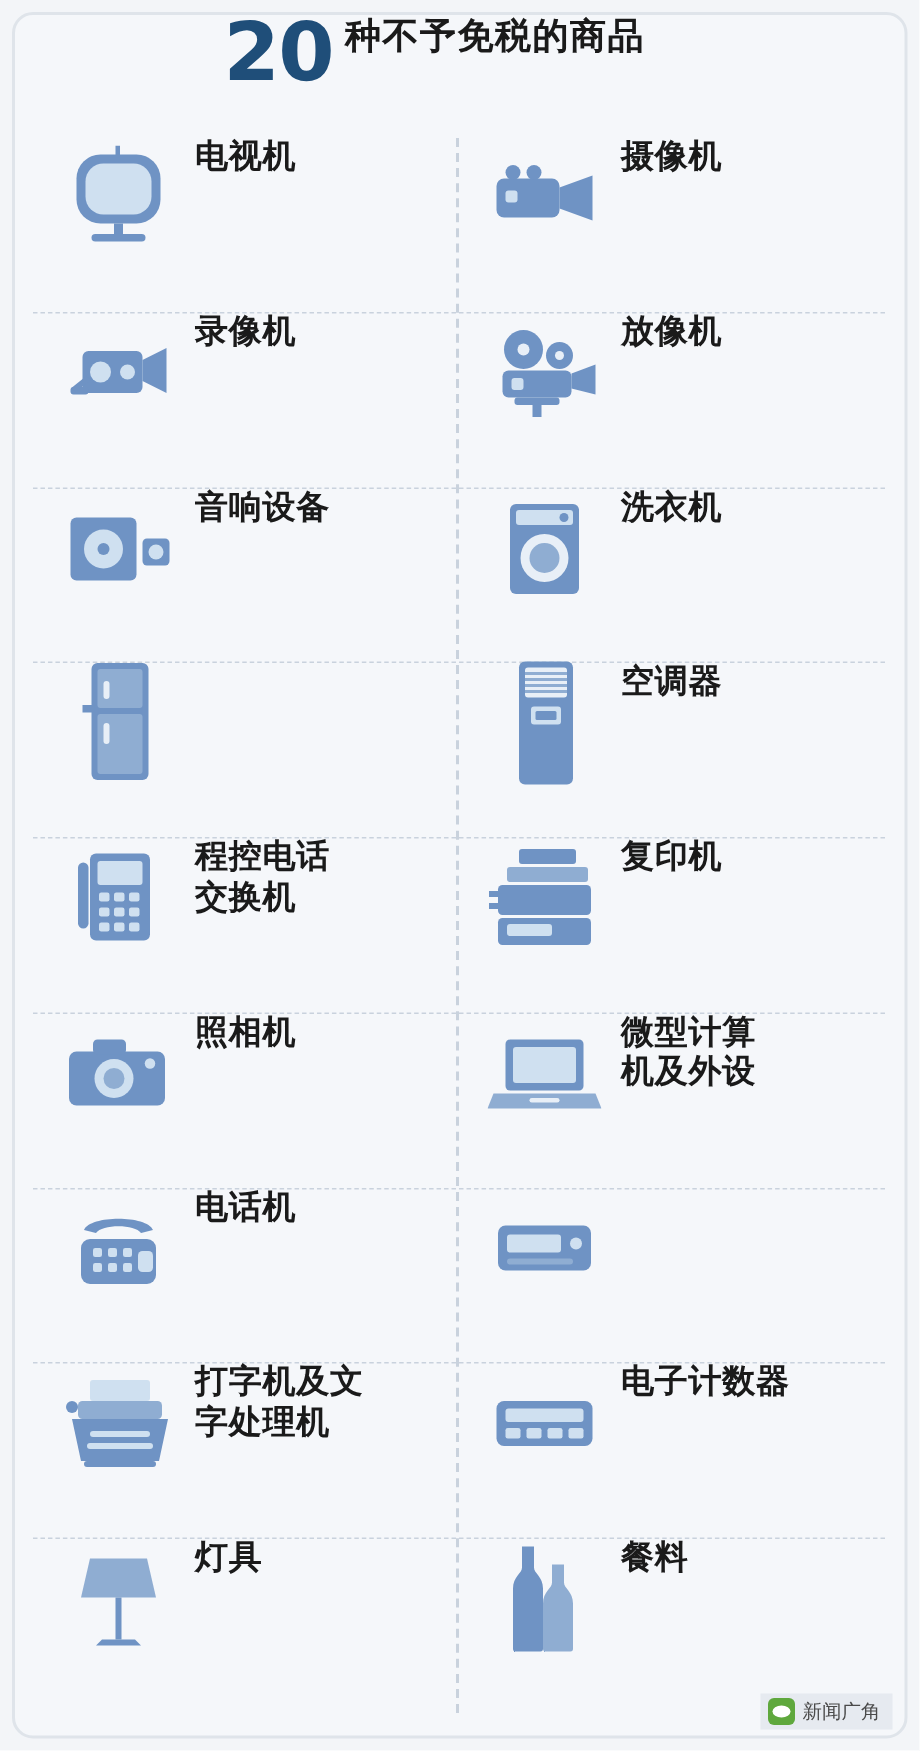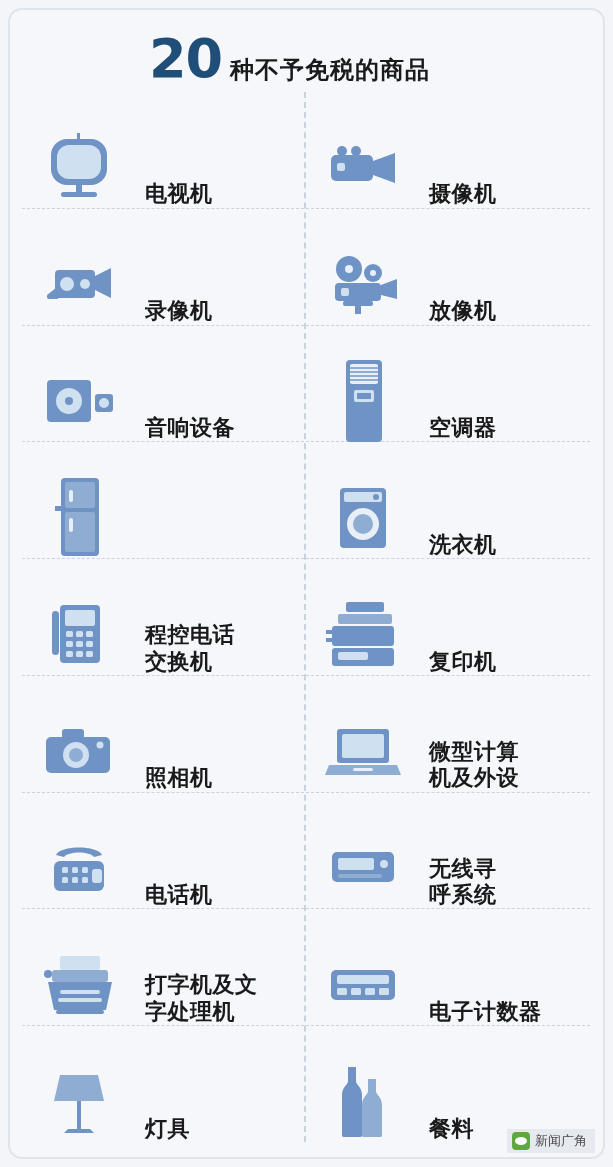--- a/index.html
+++ b/index.html
@@ -27,21 +27,21 @@
     border-radius: 14px;
     background: #f5f7fa;
   }
   .title-bar {
     position: absolute;
     left: 8px;
     top: 8px;
     width: 563px;
     height: 78px;
     display: flex;
-    align-items: flex-end;
+    align-items: flex-start;
     justify-content: center;
     gap: 8px;
   }
   .title-num {
     font-size: 54px;
     font-weight: bold;
     color: #1f4e79;
     line-height: 1;
     letter-spacing: -1px;
     font-family: "DejaVu Sans", "Liberation Sans", sans-serif;
@@ -62,22 +62,22 @@
   }
   .col {
     width: 284px;
     display: flex;
     flex-direction: column;
   }
   .col-left { border-right: 2px dashed #c9d2dd; }
   .row {
     flex: 1 1 0;
     display: flex;
-    align-items: flex-end;
-    gap: 23px;
+    align-items: flex-start;
+    gap: 8px;
     padding: 0 6px 0 14px;
     border-bottom: 1px dashed #c9d2dd;
     min-height: 0;
   }
   .row.last { border-bottom: none; }
   .icon-box {
     width: 86px;
     min-width: 86px;
     height: 80px;
     display: flex;
@@ -302,42 +302,42 @@
             <path d="M56 32 L72 26 L72 46 L56 42 Z" fill="#6f93c4"></path>
             <rect x="18" y="48" width="30" height="5" rx="2" fill="#6f93c4"></rect>
             <rect x="30" y="53" width="6" height="8" fill="#6f93c4"></rect>
           </svg>
         </div>
         <div class="label">放像机</div>
       </div>
 
       <div class="row">
         <div class="icon-box">
+          <svg width="62" height="64" viewBox="0 0 62 64">
+            <rect x="8" y="2" width="46" height="60" rx="4" fill="#6f93c4"></rect>
+            <rect x="12" y="6" width="38" height="10" rx="2" fill="#cfe0f0"></rect>
+            <circle cx="44" cy="11" r="3" fill="#6f93c4"></circle>
+            <circle cx="31" cy="38" r="16" fill="#e8eff7"></circle>
+            <circle cx="31" cy="38" r="10" fill="#8fadd2"></circle>
+          </svg>
+        </div>
+        <div class="label">洗衣机</div>
+      </div>
+
+      <div class="row">
+        <div class="icon-box">
           <svg width="54" height="86" viewBox="0 0 54 86">
             <rect x="10" y="2" width="36" height="82" rx="4" fill="#6f93c4"></rect>
             <rect x="14" y="6" width="28" height="20" rx="2" fill="#e8eff7"></rect>
             <path d="M14 10 H42 M14 14 H42 M14 18 H42 M14 22 H42" stroke="#8fadd2" stroke-width="2"></path>
             <rect x="18" y="32" width="20" height="12" rx="2" fill="#cfe0f0"></rect>
             <rect x="21" y="35" width="14" height="6" rx="1" fill="#6f93c4"></rect>
           </svg>
         </div>
         <div class="label">空调器</div>
-      </div>
-
-      <div class="row">
-        <div class="icon-box">
-          <svg width="62" height="64" viewBox="0 0 62 64">
-            <rect x="8" y="2" width="46" height="60" rx="4" fill="#6f93c4"></rect>
-            <rect x="12" y="6" width="38" height="10" rx="2" fill="#cfe0f0"></rect>
-            <circle cx="44" cy="11" r="3" fill="#6f93c4"></circle>
-            <circle cx="31" cy="38" r="16" fill="#e8eff7"></circle>
-            <circle cx="31" cy="38" r="10" fill="#8fadd2"></circle>
-          </svg>
-        </div>
-        <div class="label">洗衣机</div>
       </div>
 
       <div class="row">
         <div class="icon-box">
           <svg width="78" height="70" viewBox="0 0 78 70">
             <rect x="22" y="2" width="38" height="10" rx="2" fill="#6f93c4"></rect>
             <rect x="14" y="14" width="54" height="10" rx="2" fill="#8fadd2"></rect>
             <rect x="8" y="26" width="62" height="20" rx="3" fill="#6f93c4"></rect>
             <rect x="8" y="48" width="62" height="18" rx="3" fill="#6f93c4"></rect>
             <rect x="14" y="52" width="30" height="8" rx="2" fill="#cfe0f0"></rect>
@@ -363,22 +363,20 @@
 
       <div class="row">
         <div class="icon-box">
           <svg width="74" height="44" viewBox="0 0 74 44">
             <rect x="6" y="6" width="62" height="30" rx="5" fill="#6f93c4"></rect>
             <rect x="12" y="12" width="36" height="12" rx="2" fill="#cfe0f0"></rect>
             <circle cx="58" cy="18" r="4" fill="#cfe0f0"></circle>
             <rect x="12" y="28" width="44" height="4" rx="2" fill="#8fadd2"></rect>
           </svg>
         </div>
-        <div class="label" style="white-space:pre-line">无线寻
-呼系统</div>
       </div>
 
       <div class="row">
         <div class="icon-box">
           <svg width="74" height="40" viewBox="0 0 74 40">
             <rect x="5" y="5" width="64" height="30" rx="5" fill="#6f93c4"></rect>
             <rect x="11" y="10" width="52" height="9" rx="2" fill="#cfe0f0"></rect>
             <rect x="11" y="23" width="10" height="7" rx="1.5" fill="#cfe0f0"></rect>
             <rect x="25" y="23" width="10" height="7" rx="1.5" fill="#cfe0f0"></rect>
             <rect x="39" y="23" width="10" height="7" rx="1.5" fill="#cfe0f0"></rect>

